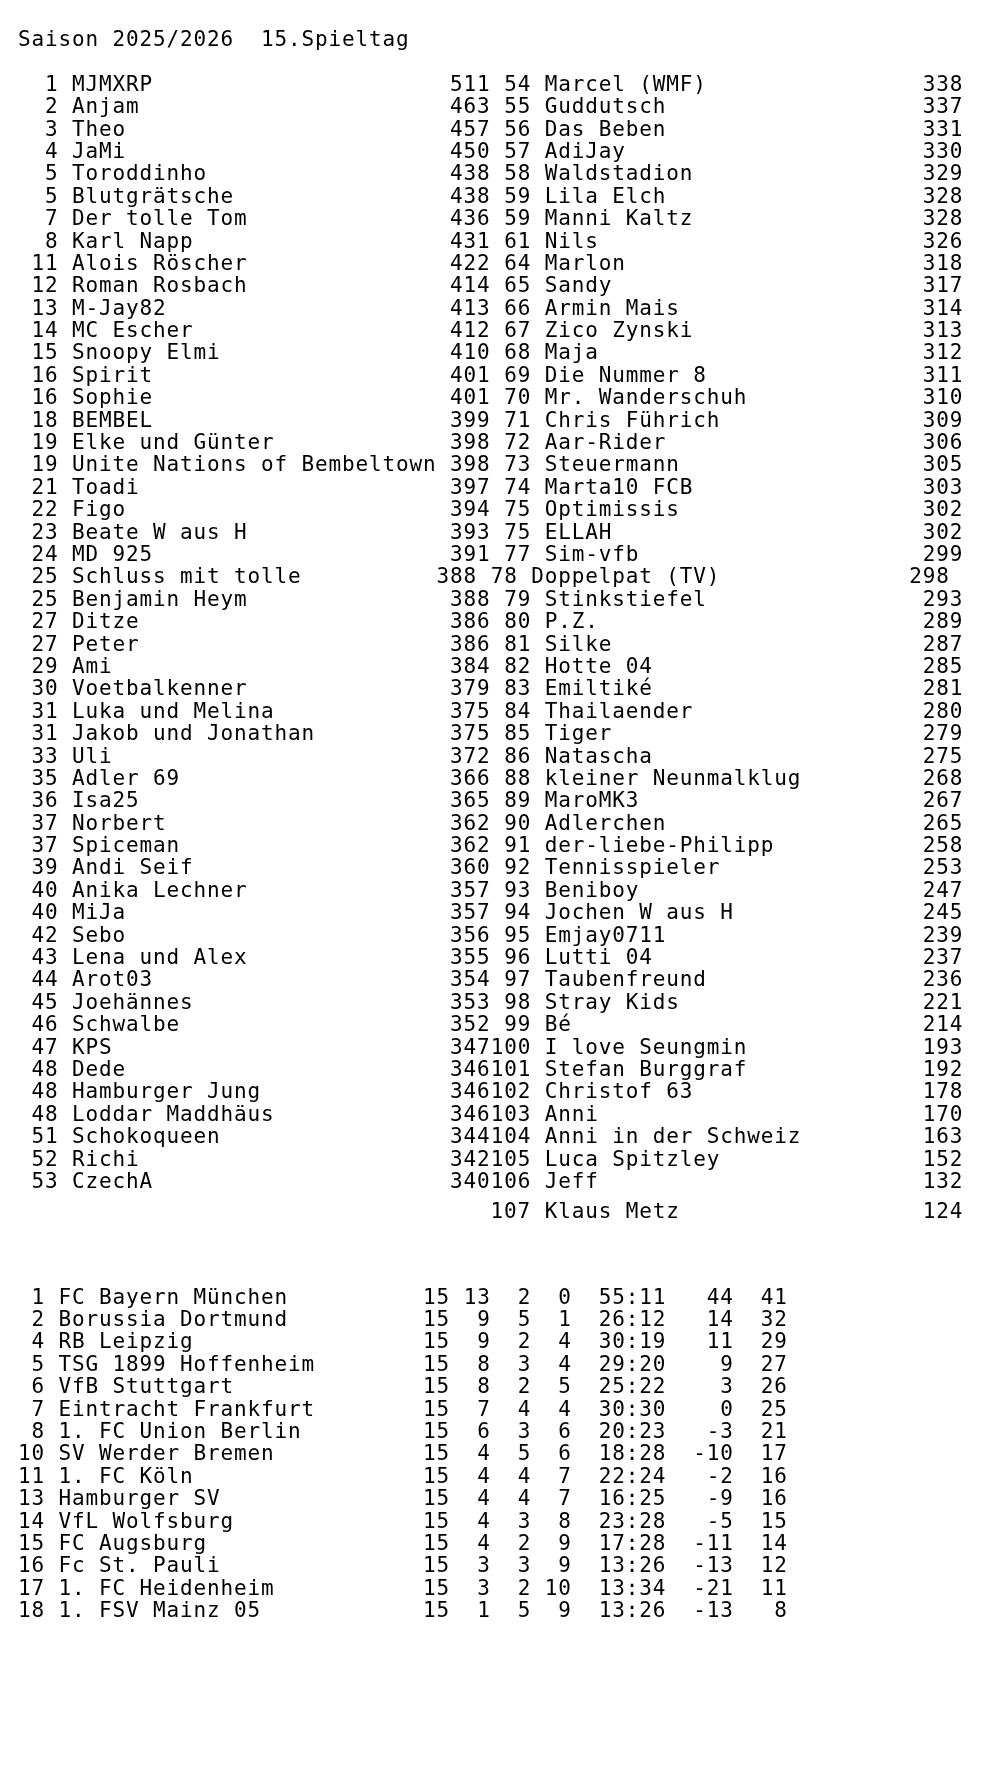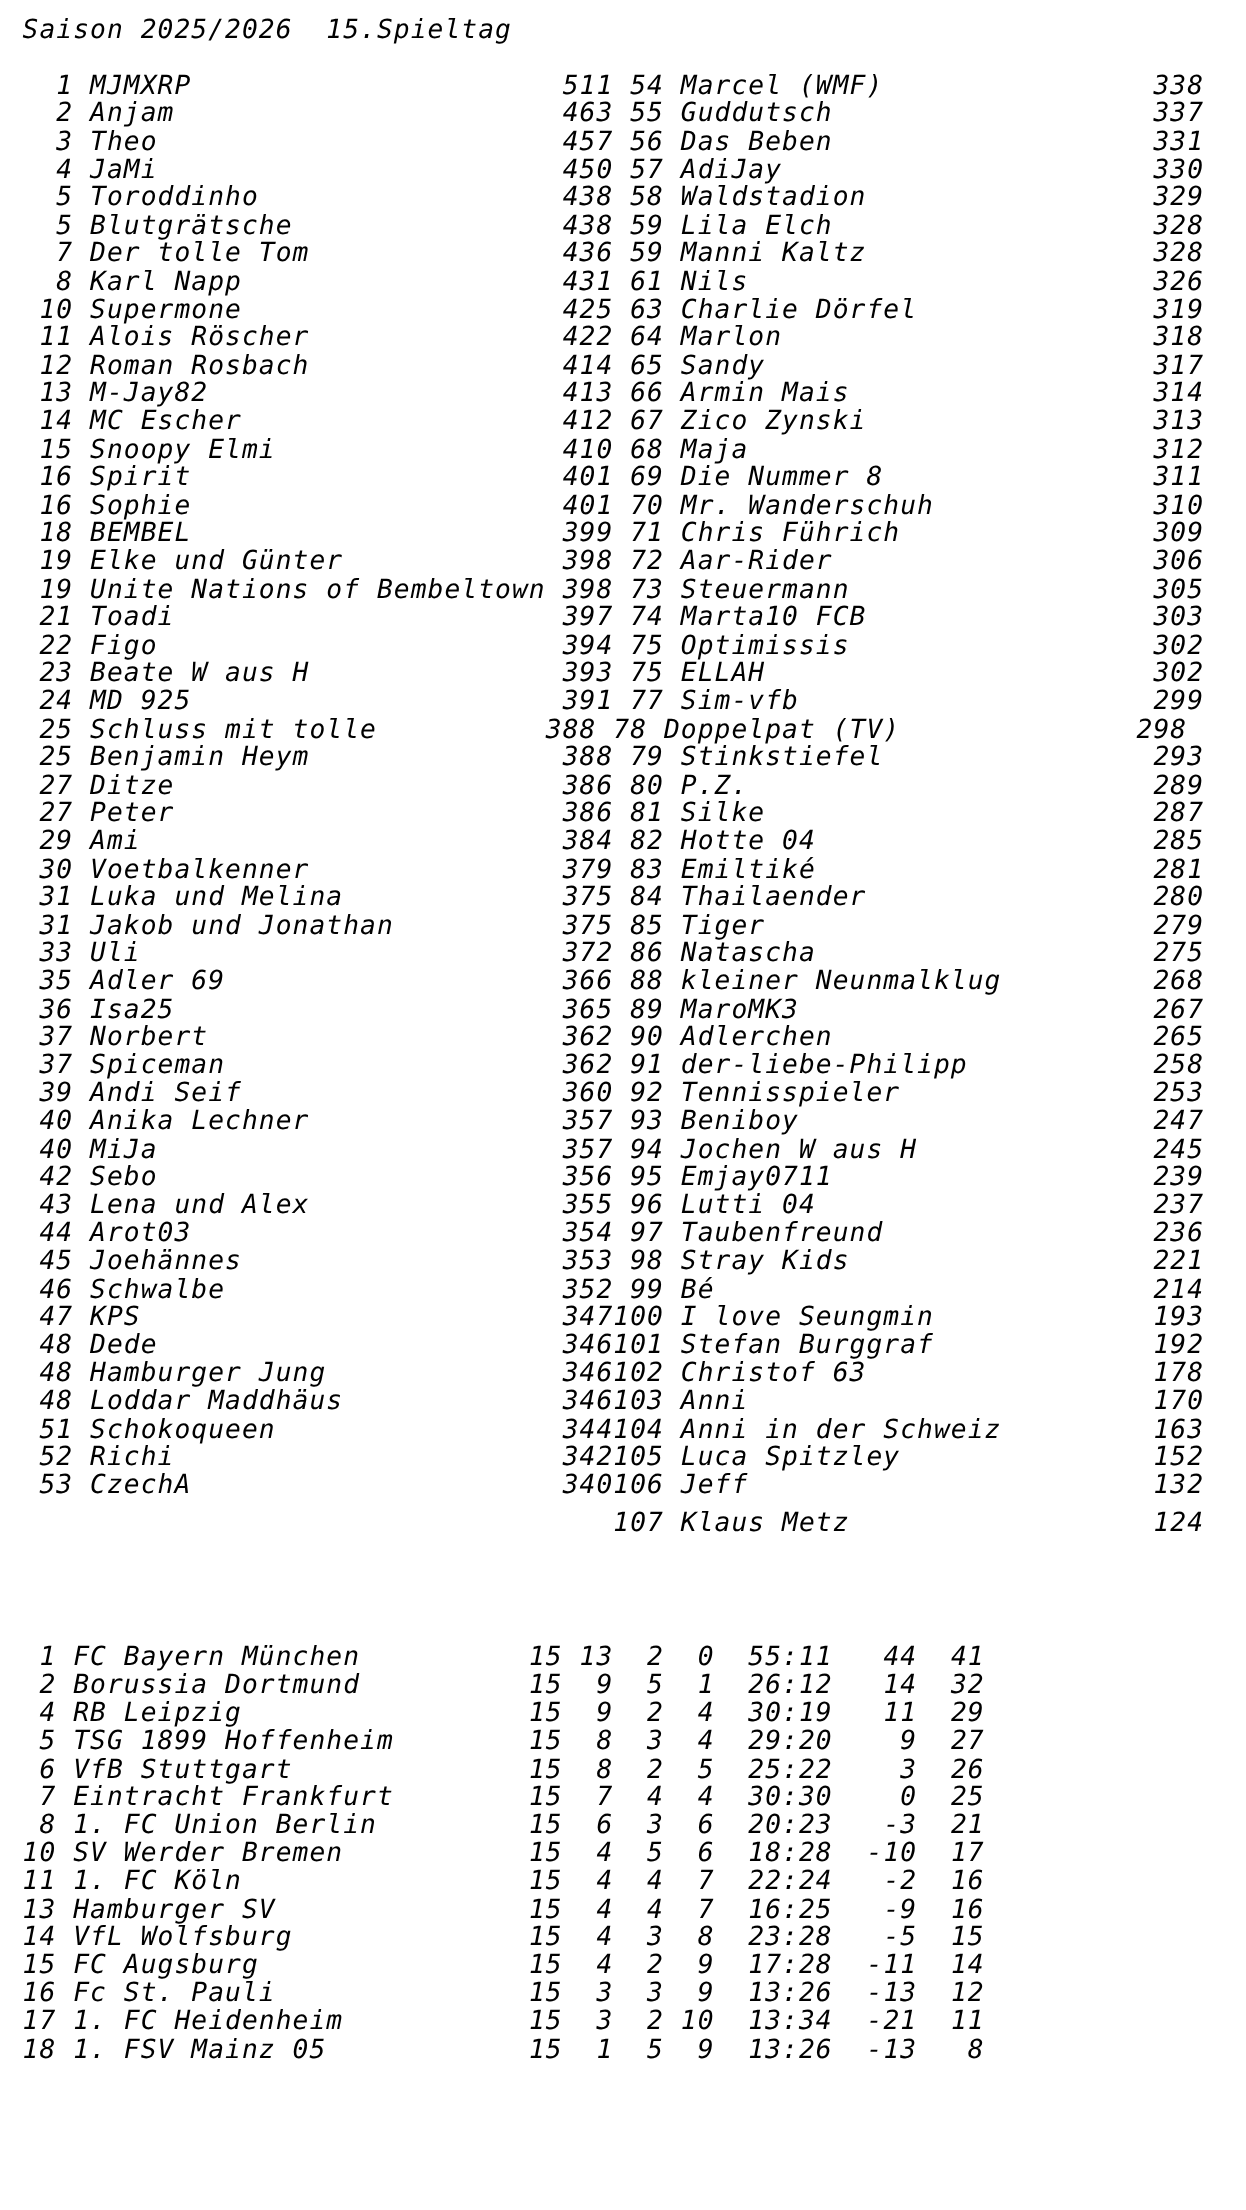--- a/index.html
+++ b/index.html
@@ -10,57 +10,55 @@
   body {
     width: 997px;
     height: 1768px;
     overflow: hidden;
     color: #000000;
     font-family: "DejaVu Sans Mono", "Liberation Mono", monospace;
     font-size: 21px;
     letter-spacing: 0.86px;
   }
   .page {
-    padding: 12px 0 0 18px;
-    font-style: italic;
+    padding: 28px 0 0 18px;
   }
   .line {
     white-space: pre;
     height: 22.4px;
     line-height: 22.4px;
   }
   .title {
     white-space: pre;
     height: 22.4px;
     line-height: 22.4px;
     margin-bottom: 22.4px;
   }
   .late-row {
     margin-top: 8px;
   }
   .league {
-    margin-top: 85px;
+    margin-top: 63px;
   }
   span { display: inline; }
 </style>
 </head>
 <body>
 
 <div class="page">
   <div class="title">Saison 2025/2026  15.Spieltag</div>
   <div id="standings">
       <div class="line"><span>  1 </span><span>MJMXRP                      </span><span>511</span><span> 54 </span><span>Marcel (WMF)                </span><span>338</span></div>
       <div class="line"><span>  2 </span><span>Anjam                       </span><span>463</span><span> 55 </span><span>Guddutsch                   </span><span>337</span></div>
       <div class="line"><span>  3 </span><span>Theo                        </span><span>457</span><span> 56 </span><span>Das Beben                   </span><span>331</span></div>
       <div class="line"><span>  4 </span><span>JaMi                        </span><span>450</span><span> 57 </span><span>AdiJay                      </span><span>330</span></div>
       <div class="line"><span>  5 </span><span>Toroddinho                  </span><span>438</span><span> 58 </span><span>Waldstadion                 </span><span>329</span></div>
       <div class="line"><span>  5 </span><span>Blutgrätsche                </span><span>438</span><span> 59 </span><span>Lila Elch                   </span><span>328</span></div>
       <div class="line"><span>  7 </span><span>Der tolle Tom               </span><span>436</span><span> 59 </span><span>Manni Kaltz                 </span><span>328</span></div>
       <div class="line"><span>  8 </span><span>Karl Napp                   </span><span>431</span><span> 61 </span><span>Nils                        </span><span>326</span></div>
-      <div class="line"><span> 10 </span><span>Supermone                   </span><span>425</span><span> 63 </span><span>Charlie Dörfel              </span><span>319</span></div>
       <div class="line"><span> 11 </span><span>Alois Röscher               </span><span>422</span><span> 64 </span><span>Marlon                      </span><span>318</span></div>
       <div class="line"><span> 12 </span><span>Roman Rosbach               </span><span>414</span><span> 65 </span><span>Sandy                       </span><span>317</span></div>
       <div class="line"><span> 13 </span><span>M-Jay82                     </span><span>413</span><span> 66 </span><span>Armin Mais                  </span><span>314</span></div>
       <div class="line"><span> 14 </span><span>MC Escher                   </span><span>412</span><span> 67 </span><span>Zico Zynski                 </span><span>313</span></div>
       <div class="line"><span> 15 </span><span>Snoopy Elmi                 </span><span>410</span><span> 68 </span><span>Maja                        </span><span>312</span></div>
       <div class="line"><span> 16 </span><span>Spirit                      </span><span>401</span><span> 69 </span><span>Die Nummer 8                </span><span>311</span></div>
       <div class="line"><span> 16 </span><span>Sophie                      </span><span>401</span><span> 70 </span><span>Mr. Wanderschuh             </span><span>310</span></div>
       <div class="line"><span> 18 </span><span>BEMBEL                      </span><span>399</span><span> 71 </span><span>Chris Führich               </span><span>309</span></div>
       <div class="line"><span> 19 </span><span>Elke und Günter             </span><span>398</span><span> 72 </span><span>Aar-Rider                   </span><span>306</span></div>
       <div class="line"><span> 19 </span><span>Unite Nations of Bembeltown </span><span>398</span><span> 73 </span><span>Steuermann                  </span><span>305</span></div>

